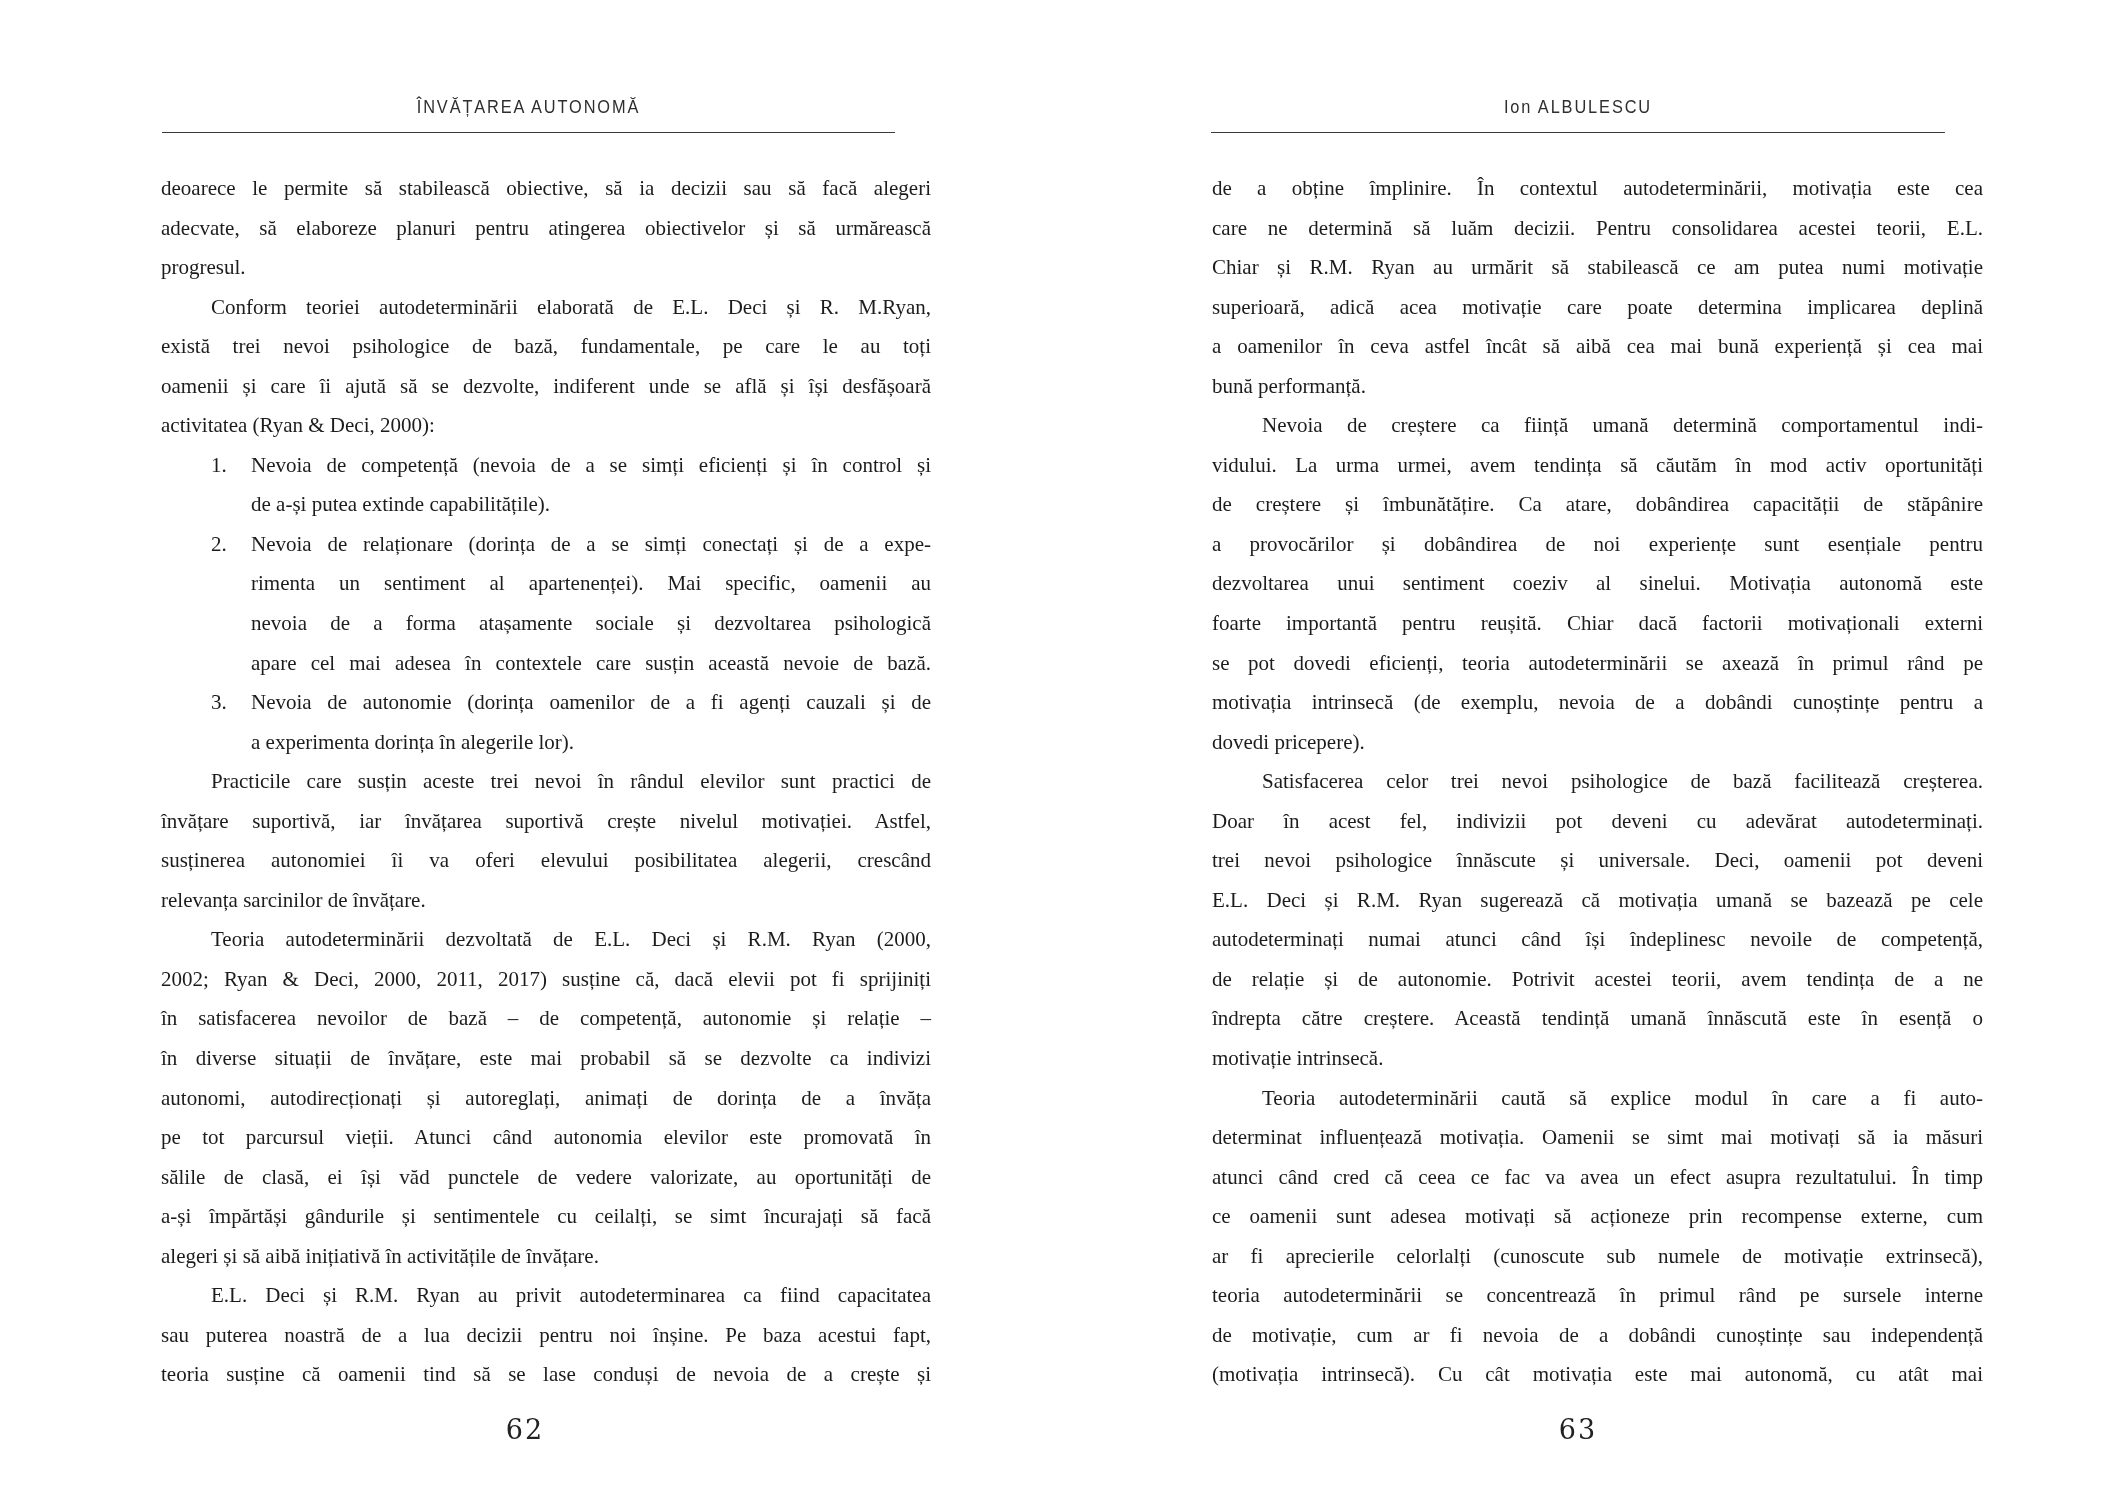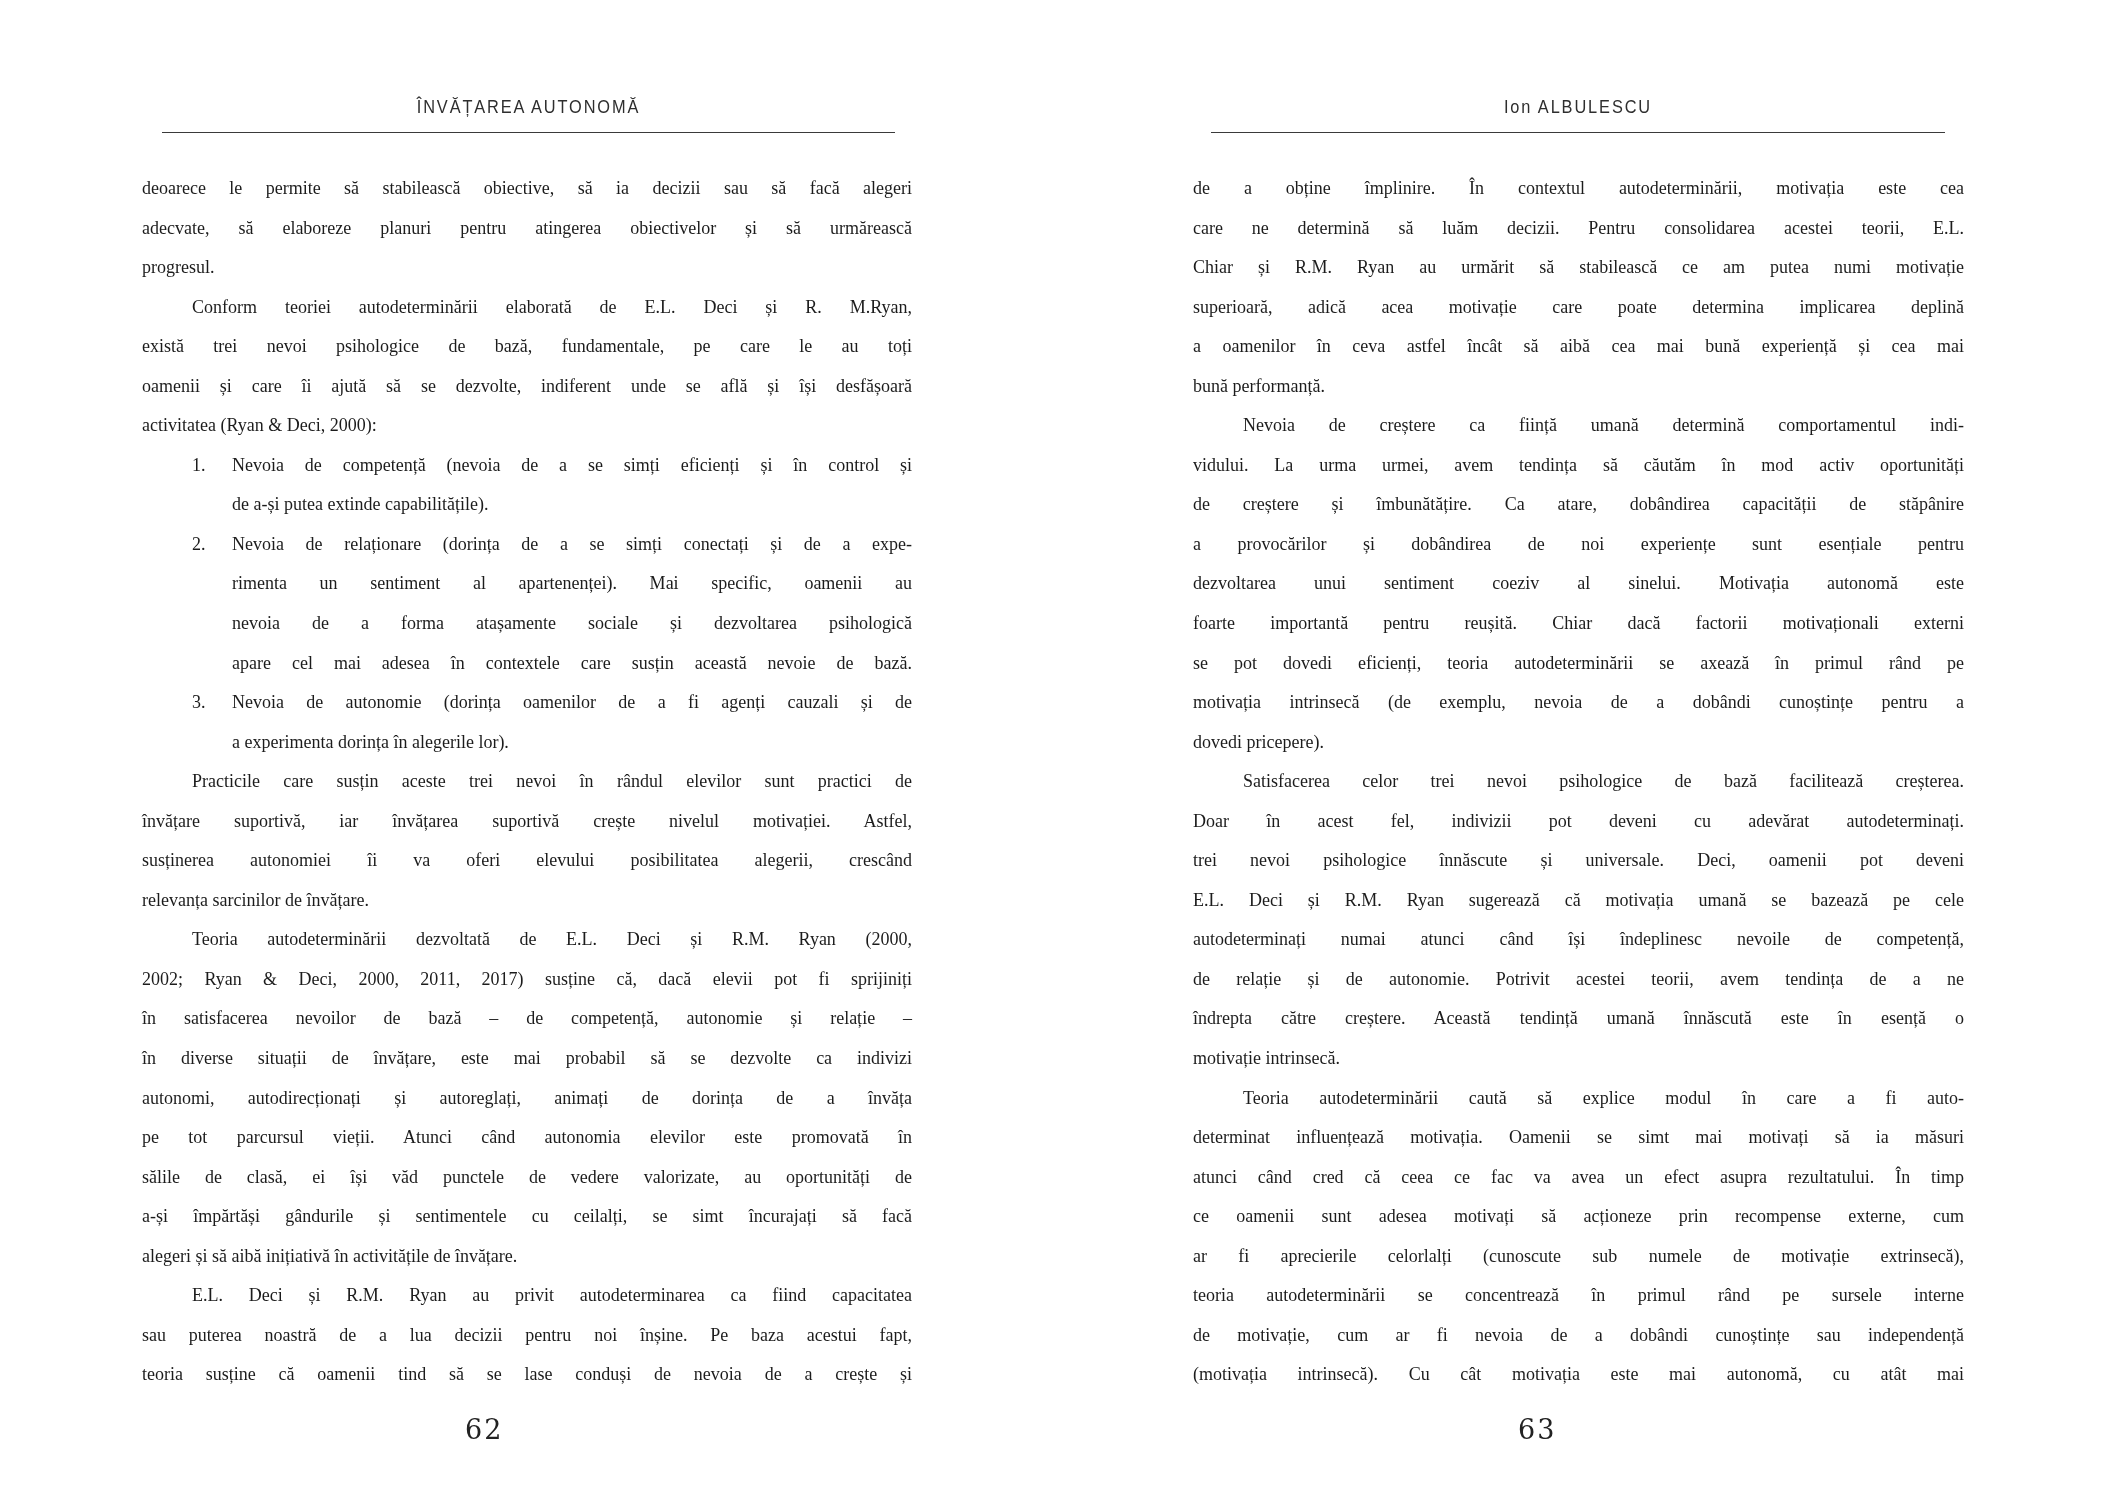--- a/index.html
+++ b/index.html
@@ -44,23 +44,24 @@
       height: 0;
       border-top: 1.6px solid #3a3a3a;
     }
     .page.left .head-rule { left: 162px; width: 733px; }
     .page.right .head-rule { left: 158px; width: 734px; }
 
     .text-block {
       position: absolute;
       top: 157px;
       font-family: "Liberation Serif", serif;
-      font-size: 18px;
+      font-size: 21px;
       line-height: 39.55px;
       color: #1c1c1c;
+      margin-left: 19px;
     }
     .page.left .text-block { left: 142px; width: 770px; }
     .page.right .text-block { left: 140px; width: 771px; }
 
     .line {
       display: block;
       height: 39.55px;
       white-space: nowrap;
       overflow: visible;
     }
@@ -85,20 +86,21 @@
       top: 0;
     }
 
     .folio {
       position: absolute;
       top: 1402px;
       font-family: "DejaVu Serif", serif;
       font-size: 27px;
       letter-spacing: 2px;
       color: #222;
+      text-align: center;
       width: 120px;
     }
     .page.left .folio { left: 465px; }
     .page.right .folio { left: 465px; }
   </style>
 </head>
 <body>
 
 <div class="page left">
   <div class="running-head">ÎNVĂȚAREA AUTONOMĂ</div>

